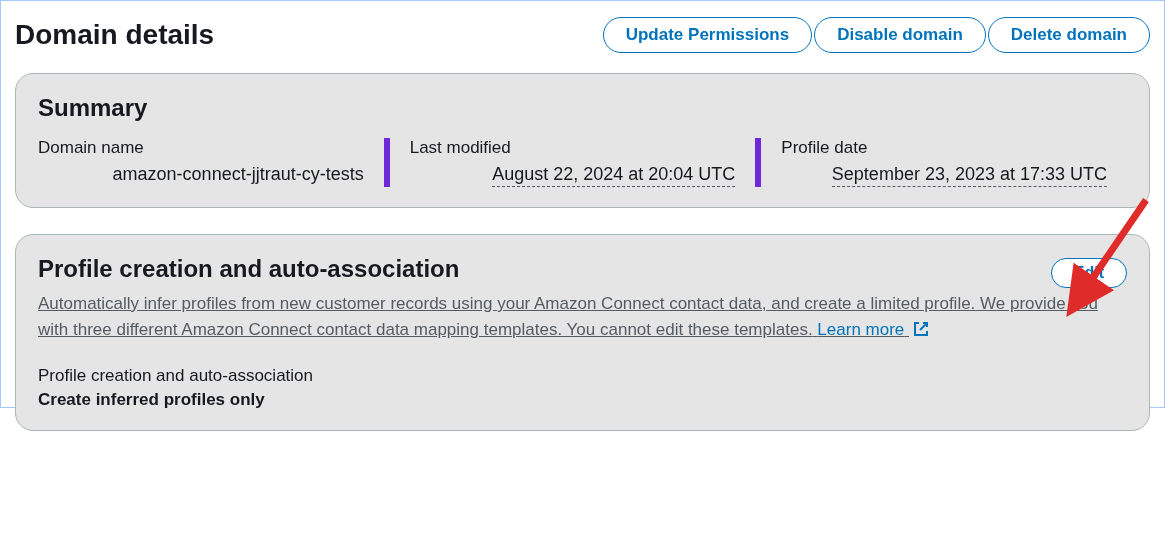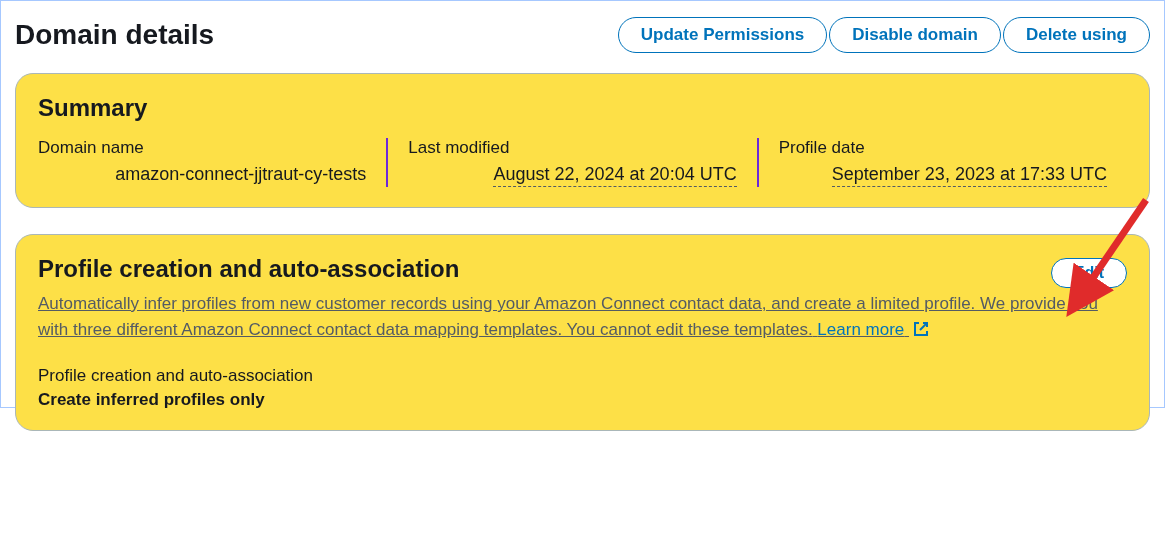--- a/index.html
+++ b/index.html
@@ -48,21 +48,21 @@
     }
     .btn-small {
       font-size: 16px;
       padding: 5px 22px;
     }
     .card {
       border: 1px solid #aab7b8;
       border-radius: 18px;
       padding: 20px 22px;
       margin-bottom: 26px;
-      background: #fde047;
+      background: #e5e5e5;
     }
     .card-header-row {
       display: flex;
       justify-content: space-between;
       align-items: center;
     }
     .card-title {
       font-size: 24px;
       font-weight: 700;
       color: #16191f;
@@ -72,21 +72,21 @@
       margin-bottom: 8px;
     }
     .summary-grid {
       display: flex;
     }
     .summary-col {
       flex: 1;
       padding-right: 20px;
     }
     .summary-col + .summary-col {
-      border-left: 2px solid #6d28d9;
+      border-left: 6px solid #6d28d9;
       padding-left: 20px;
     }
     .field-label {
       font-size: 17px;
       color: #16191f;
       margin-bottom: 6px;
     }
     .field-value {
       font-size: 18px;
       color: #16191f;
@@ -134,21 +134,21 @@
 </head>
 <body>
 
 <div class="page-wrapper">
 
   <div class="header-row">
     <h1 class="page-title">Domain details</h1>
     <div class="action-buttons">
       <button class="btn">Update Permissions</button>
       <button class="btn">Disable domain</button>
-      <button class="btn">Delete using</button>
+      <button class="btn">Delete domain</button>
     </div>
   </div>
 
   <div class="card">
     <h2 class="card-title">Summary</h2>
     <div class="summary-grid">
       <div class="summary-col">
         <div class="field-label">Domain name</div>
         <div class="field-value">amazon-connect-jjtraut-cy-tests</div>
       </div>

